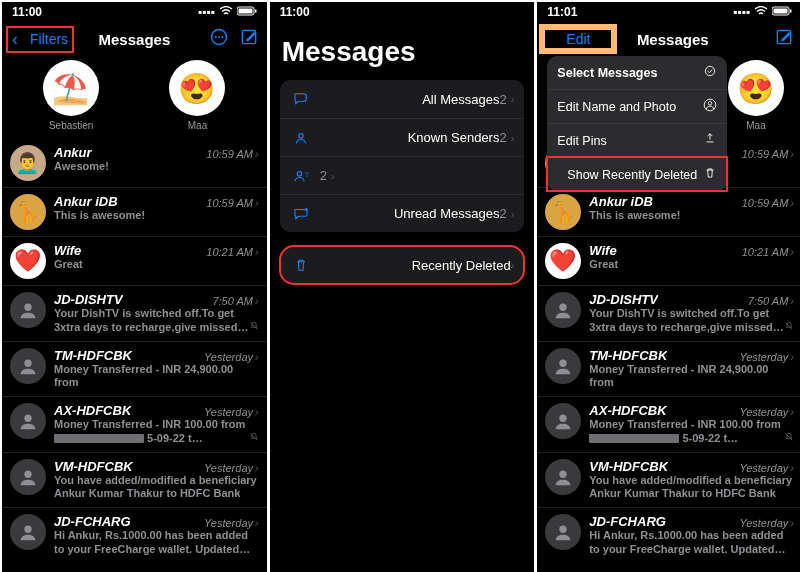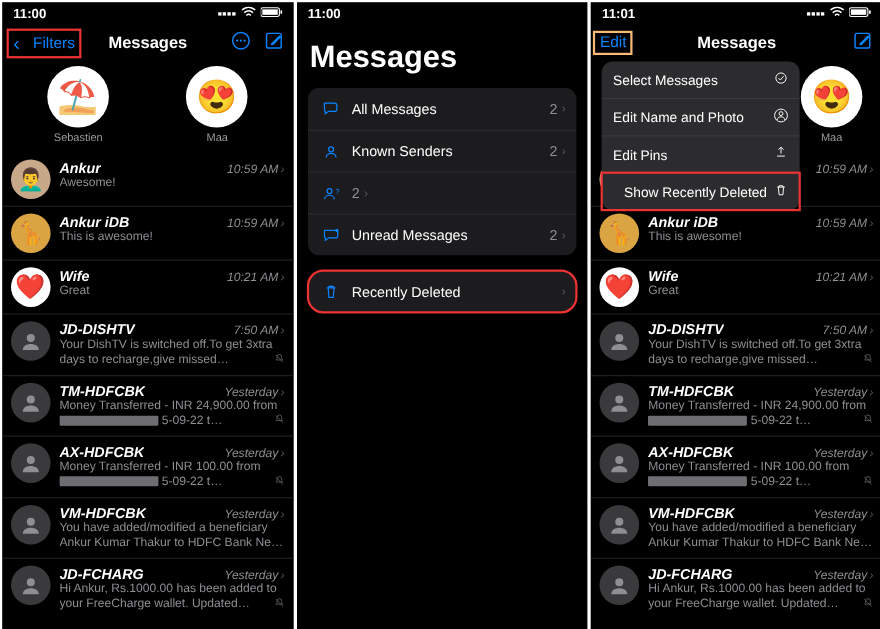--- a/index.html
+++ b/index.html
@@ -9,53 +9,53 @@
   .status-bar { display: flex; justify-content: space-between; align-items: center; height: 20px; padding: 0 10px; font-size: 12px; font-weight: 600; }
   .status-right { display: flex; align-items: center; gap: 4px; }
   .nav-bar { display: flex; justify-content: space-between; align-items: center; height: 34px; padding: 0 8px; }
   .nav-left, .nav-right { display: flex; align-items: center; gap: 10px; min-width: 60px; }
   .nav-right { justify-content: flex-end; }
   .nav-title { font-size: 15px; font-weight: 600; flex: 1; text-align: center; }
   .nav-link { color: #0a84ff; font-size: 14px; }
   .chev-back { color: #0a84ff; font-size: 18px; margin-right: 2px; }
   .icon-btn svg { width: 20px; height: 20px; }
   .nav-left.highlight { border: 2px solid #e33; padding: 1px 4px; margin: -3px -4px; }
-  .edit-highlight { border: 2px solid #fdba74; padding: 0 4px; margin: -2px -6px; display: inline-block; }
+  .edit-highlight { border: 6px solid #fdba74; padding: 0 21px; margin: -2px -6px; display: inline-block; }
   .pinned-row { display: flex; justify-content: space-around; padding: 4px 6px 8px; }
   .pinned { display: flex; flex-direction: column; align-items: center; gap: 4px; }
   .pinned .bubble { width: 56px; height: 56px; border-radius: 50%; background: #2c2c2e; display: flex; align-items: center; justify-content: center; font-size: 28px; }
   .pinned .bubble.white { background: #fff; color: #000; font-weight: 700; font-size: 18px; }
   .pinned .label { font-size: 10px; color: #9a9a9e; }
   .conv { display: flex; align-items: flex-start; padding: 6px 8px 6px 8px; border-top: 0.5px solid #222; position: relative; }
   .conv:first-of-type { border-top: none; }
   .avatar { width: 36px; height: 36px; border-radius: 50%; background: #3a3a3c; flex-shrink: 0; margin-right: 8px; display: flex; align-items: center; justify-content: center; font-size: 20px; }
   .avatar.generic { background: #3a3a3c; }
   .avatar svg { width: 22px; height: 22px; fill: #8e8e93; }
   .conv-body { flex: 1; min-width: 0; }
   .conv-top { display: flex; justify-content: space-between; align-items: flex-end; font-style: italic; }
   .conv-name { font-size: 13px; font-weight: 600; white-space: nowrap; overflow: hidden; text-overflow: ellipsis; }
   .conv-time { font-size: 11px; color: #8e8e93; white-space: nowrap; margin-left: 6px; display: flex; align-items: center; gap: 2px; }
-  .conv-prev { font-size: 11px; color: #8e8e93; line-height: 1.25; max-height: 2.5em; overflow: hidden; }
+  .conv-prev { font-size: 11px; color: #8e8e93; line-height: 1.25; max-height: 2.5em; overflow: hidden; font-weight: bold; }
   .chev { color: #5a5a5e; font-size: 11px; }
   .mute { color: #5a5a5e; font-size: 10px; }
   .redact { display: inline-block; background: #6d6d72; height: 9px; border-radius: 1px; vertical-align: middle; }
   
   .lg-title { font-size: 28px; font-weight: 700; padding: 14px 12px 12px; }
   .card { margin: 0 10px 14px; background: #1c1c1e; border-radius: 10px; overflow: hidden; }
-  .row { display: flex; align-items: center; height: 38px; padding: 16px 10px; border-top: 0.5px solid #2c2c2e; font-size: 13px; position: relative; }
+  .row { display: flex; align-items: center; height: 38px; padding: 16px 10px; border-top: 0.5px solid #2c2c2e; font-size: 13px; position: relative; text-align: right; }
   .row:first-child { border-top: none; }
   .row-icon { width: 22px; display: flex; align-items: center; justify-content: center; margin-right: 8px; color: #0a84ff; font-size: 16px; }
   .row-label { flex: 1; }
   .row-count { color: #8e8e93; font-size: 13px; margin-right: 4px; }
   .row .chev { color: #5a5a5e; }
   .card.highlight { outline: 2.5px solid #e33; outline-offset: -1px; border-radius: 14px; }
   
   .edit-menu { position: absolute; top: 54px; left: 10px; width: 180px; background: #2c2c2e; border-radius: 10px; overflow: visible; z-index: 10; }
   .menu-row { display: flex; align-items: center; justify-content: space-between; padding: 8px 10px; font-size: 12.5px; border-top: 0.5px solid #3a3a3c; }
-  .menu-row:first-child { border-top: none; }
+  .menu-row:first-child { border-top: none; font-weight: bold; }
   .menu-row.highlight { outline: 2.5px solid #e33; outline-offset: -1px; position: relative; z-index: 2; padding-left: 20px; }
   .menu-ico svg { width: 14px; height: 14px; stroke: #fff; fill: none; }
   
   .heart-circle { background: #fff; border-radius: 50%; }
   .heart-circle span { color: #e0245e; font-size: 22px; }
 </style>
 </head>
 <body>
 
 <div class="stage">

